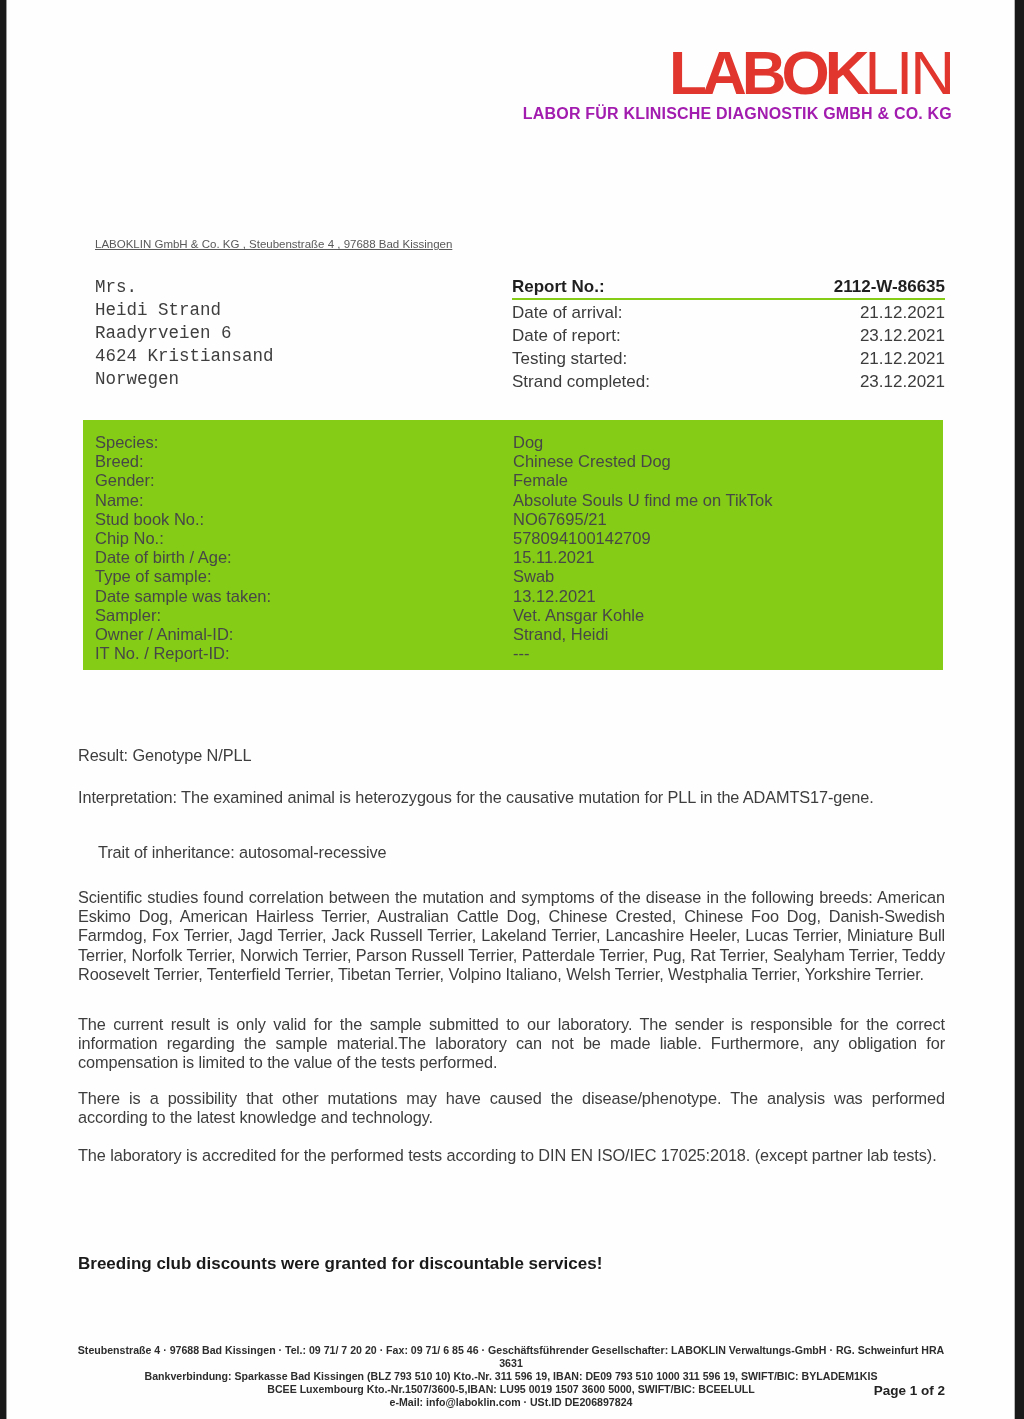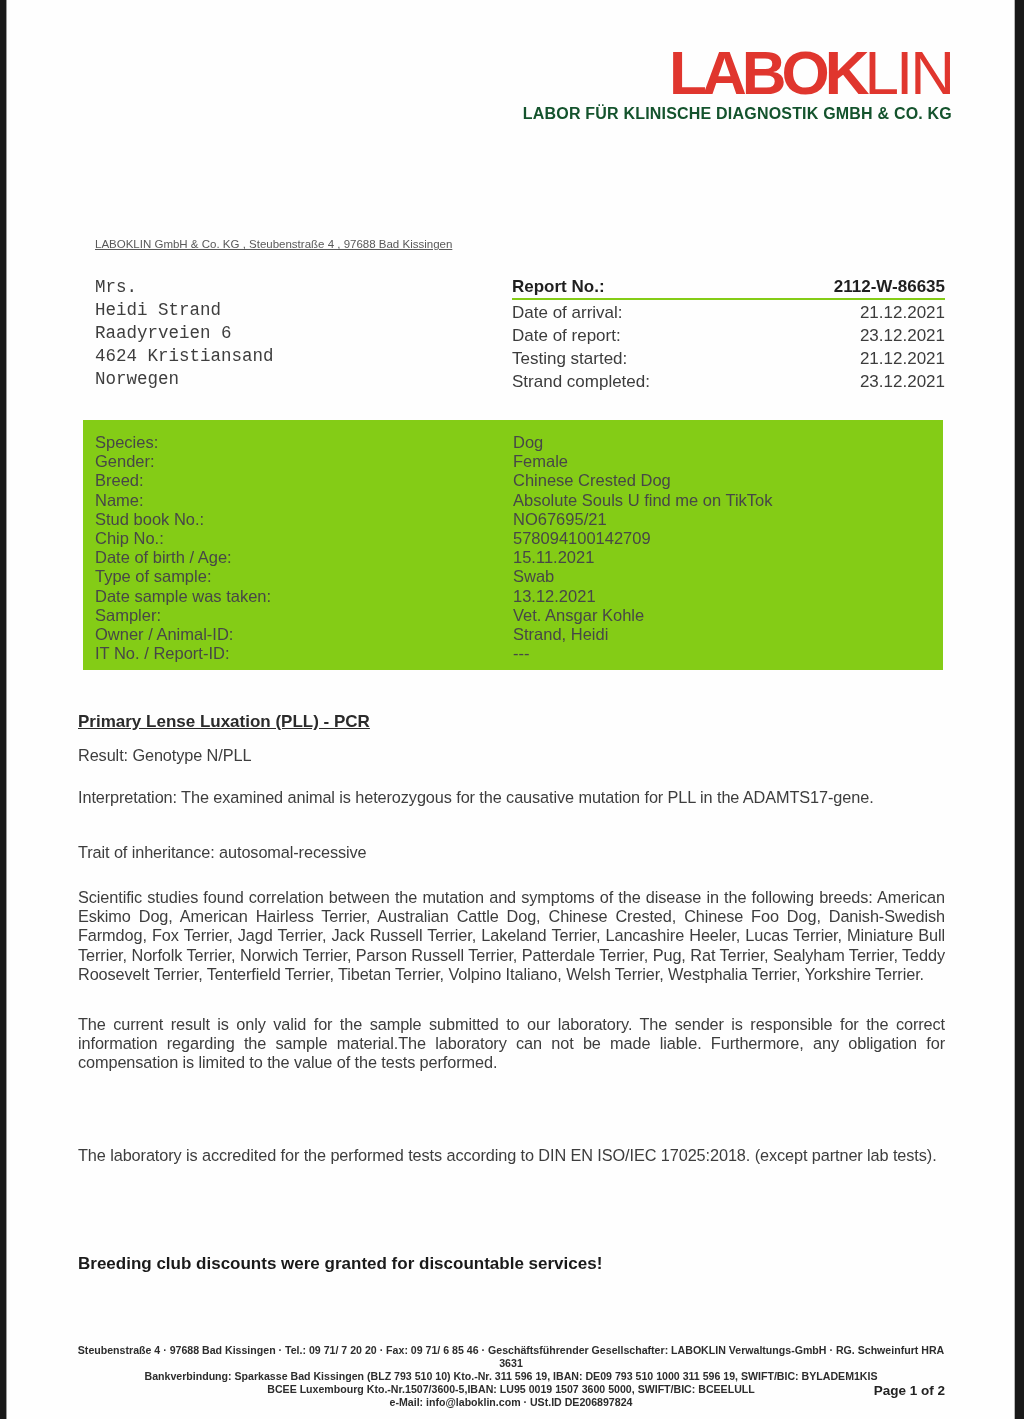--- a/index.html
+++ b/index.html
@@ -11,21 +11,21 @@
   }
   .bar { position:absolute; top:0; height:100%; background:#191919; }
   .bar-left  { left:0;  width:7px;  border-right:1px solid #9a9a9a; }
   .bar-right { right:0; width:10px; border-left:1px solid #b8b8b8; }
 
   
   .logo-block { position:absolute; top:44px; right:72px; text-align:right; }
   .logo-text { font-size:62px; line-height:0.92; color:#e0362e; white-space:nowrap; }
   .logo-bold { font-weight:700; letter-spacing:-5px; }
   .logo-thin { font-weight:400; letter-spacing:-3px; }
-  .logo-tagline { margin-top:4px; font-size:16px; font-weight:700; color:#14532d; letter-spacing:0.2px; white-space:nowrap;text-align:center; }
+  .logo-tagline { margin-top:4px; font-size:16px; font-weight:700; color:#a21caf; letter-spacing:0.2px; white-space:nowrap;text-align:center; }
 
   
   .sender-line { position:absolute; left:95px; top:238px; font-size:11.5px; color:#595959; text-decoration:underline; }
   .recipient { position:absolute; left:95px; top:276px; font-size:17.5px; line-height:23px; color:#3e3e3e;font-family:Liberation Mono, monospace; }
 
   
   .report-info { position:absolute; left:512px; top:276px; width:433px; font-size:17px; color:#3c3c3c; }
   .report-header { display:flex; justify-content:space-between; font-weight:700; color:#1f1f1f;
                    border-bottom:2px solid #84cc16; line-height:21px; padding-bottom:1px; margin-bottom:1px; }
   .report-row { display:flex; justify-content:space-between; line-height:23px; }
@@ -36,21 +36,21 @@
   .sample-row { display:flex; line-height:19.2px; }
   .sample-label { width:418px; flex:none; }
 
   
   .body-text { position:absolute; left:78px; width:867px; font-size:16.3px; line-height:19.2px;
                color:#3d3d3d; text-align:justify; letter-spacing:-0.1px; }
   .section-title { position:absolute; left:78px; top:712px; font-size:17px; font-weight:700;
                    color:#2b2b2b; text-decoration:underline; }
   .t-result        { top:746px; }
   .t-interp        { top:788px; }
-  .t-trait         { top:843px; }
+  .t-trait         { top:843px;margin-left:20px; }
   .t-breeds        { top:888px; }
   .t-disclaimer1   { top:1015px; }
   .t-disclaimer2   { top:1089px; }
   .t-accreditation { top:1146px; }
   .discount-note { position:absolute; left:78px; top:1254px; font-size:17px; font-weight:700; color:#1a1a1a; }
 
   
   .footer { position:absolute; left:75px; top:1344px; width:872px; text-align:center;
             font-size:10.6px; font-weight:700; color:#2d2d2d; line-height:13px; }
   .page-indicator { position:absolute; right:79px; top:1383px; font-size:13.5px; font-weight:700; color:#222; }
@@ -109,27 +109,27 @@
   </div>
 
   <div class="sample-box">
 
       <div class="sample-row">
         <span class="sample-label">Species:</span>
         <span>Dog</span>
       </div>
 
       <div class="sample-row">
-        <span class="sample-label">Gender:</span>
-        <span>Female</span>
+        <span class="sample-label">Breed:</span>
+        <span>Chinese Crested Dog</span>
       </div>
 
       <div class="sample-row">
-        <span class="sample-label">Breed:</span>
-        <span>Chinese Crested Dog</span>
+        <span class="sample-label">Gender:</span>
+        <span>Female</span>
       </div>
 
       <div class="sample-row">
         <span class="sample-label">Name:</span>
         <span>Absolute Souls U find me on TikTok</span>
       </div>
 
       <div class="sample-row">
         <span class="sample-label">Stud book No.:</span>
         <span>NO67695/21</span>
@@ -164,26 +164,26 @@
         <span class="sample-label">Owner / Animal-ID:</span>
         <span>Strand, Heidi</span>
       </div>
 
       <div class="sample-row">
         <span class="sample-label">IT No. / Report-ID:</span>
         <span>---</span>
       </div>
     </div>
 
-  <div class="section-title">Primary Lense Luxation (PLL) - PCR</div>
   <div class="body-text t-result">Result: Genotype N/PLL</div>
   <div class="body-text t-interp">Interpretation: The examined animal is heterozygous for the causative mutation for PLL in the ADAMTS17-gene.</div>
   <div class="body-text t-trait">Trait of inheritance: autosomal-recessive</div>
   <div class="body-text t-breeds">Scientific studies found correlation between the mutation and symptoms of the disease in the following breeds: American Eskimo Dog, American Hairless Terrier, Australian Cattle Dog, Chinese Crested, Chinese Foo Dog, Danish-Swedish Farmdog, Fox Terrier, Jagd Terrier, Jack Russell Terrier, Lakeland Terrier, Lancashire Heeler, Lucas Terrier, Miniature Bull Terrier, Norfolk Terrier, Norwich Terrier, Parson Russell Terrier, Patterdale Terrier, Pug, Rat Terrier, Sealyham Terrier, Teddy Roosevelt Terrier, Tenterfield Terrier, Tibetan Terrier, Volpino Italiano, Welsh Terrier, Westphalia Terrier, Yorkshire Terrier.</div>
   <div class="body-text t-disclaimer1">The current result is only valid for the sample submitted to our laboratory. The sender is responsible for the correct information regarding the sample material.The laboratory can not be made liable. Furthermore, any obligation for compensation is limited to the value of the tests performed.</div>
+  <div class="body-text t-disclaimer2">There is a possibility that other mutations may have caused the disease/phenotype. The analysis was performed according to the latest knowledge and technology.</div>
   <div class="body-text t-accreditation">The laboratory is accredited for the performed tests according to DIN EN ISO/IEC 17025:2018. (except partner lab tests).</div>
 
   <div class="discount-note">Breeding club discounts were granted for discountable services!</div>
 
   <div class="footer">
 
   <div class="footer-line">Steubenstraße 4 · 97688 Bad Kissingen · Tel.: 09 71/ 7 20 20 · Fax: 09 71/ 6 85 46 · Geschäftsführender Gesellschafter: LABOKLIN Verwaltungs-GmbH · RG. Schweinfurt HRA 3631</div>
       <div class="footer-line">Bankverbindung: Sparkasse Bad Kissingen (BLZ 793 510 10) Kto.-Nr. 311 596 19, IBAN: DE09 793 510 1000 311 596 19, SWIFT/BIC: BYLADEM1KIS</div>
       <div class="footer-line">BCEE Luxembourg Kto.-Nr.1507/3600-5,IBAN: LU95 0019 1507 3600 5000, SWIFT/BIC: BCEELULL</div>
       <div class="footer-line">e-Mail: info@laboklin.com · USt.ID DE206897824</div>

